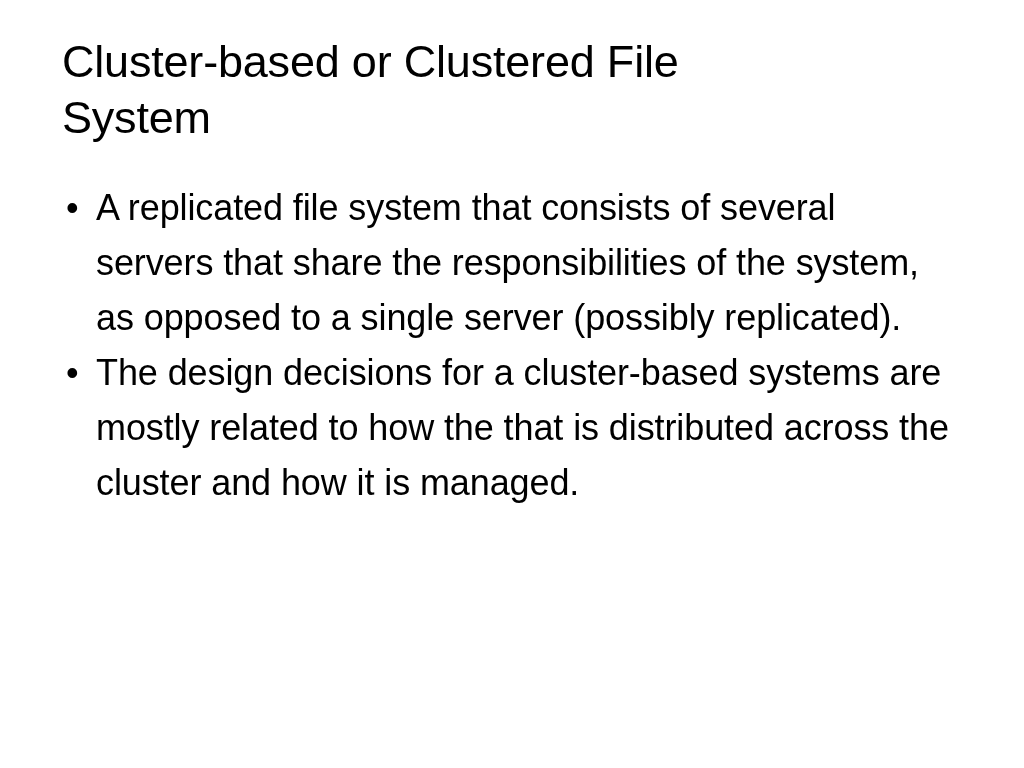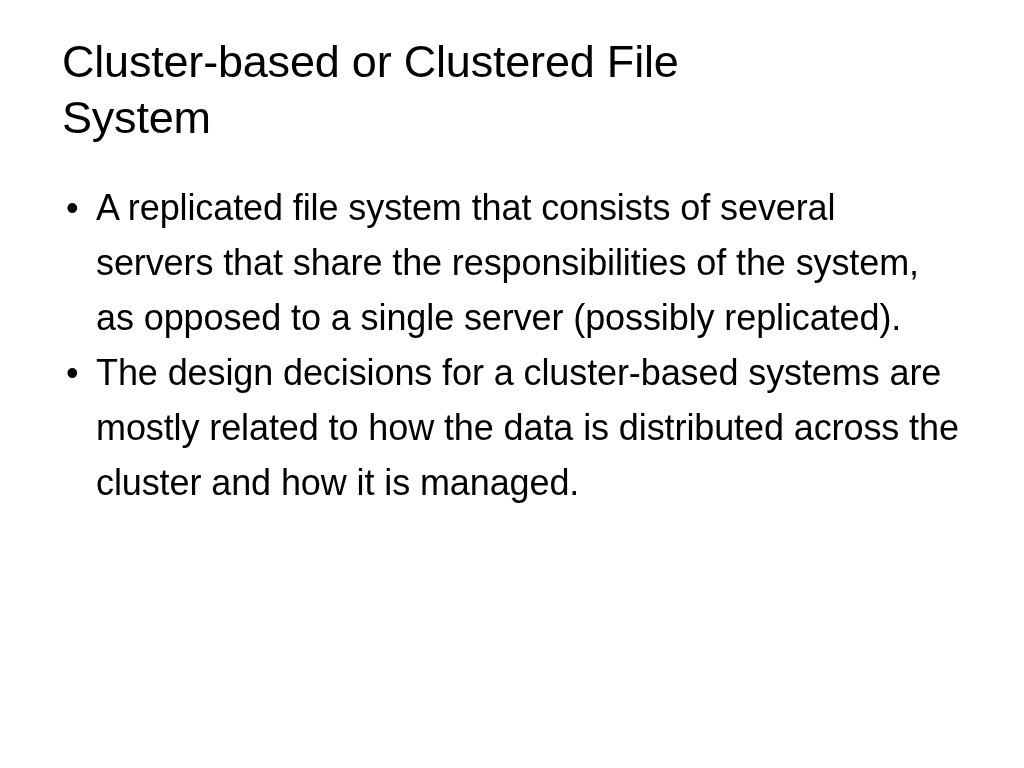--- a/index.html
+++ b/index.html
@@ -87,18 +87,18 @@
 
   <div class="body-block">
 
     <div class="bullet-item">
       <span class="bullet-marker">•</span>
       <span class="bullet-text">A replicated file system that consists of several servers that share the responsibilities of the system, as opposed to a single server (possibly replicated).</span>
     </div>
 
     <div class="bullet-item">
       <span class="bullet-marker">•</span>
-      <span class="bullet-text">The design decisions for a cluster-based systems are mostly related to how the data is distributed across the cluster and how it is managed.</span>
+      <span class="bullet-text">The design decisions for a cluster-based systems are mostly related to how the that is distributed across the cluster and how it is managed.</span>
     </div>
 
   </div>
 
 </div>
 
 </body></html>

